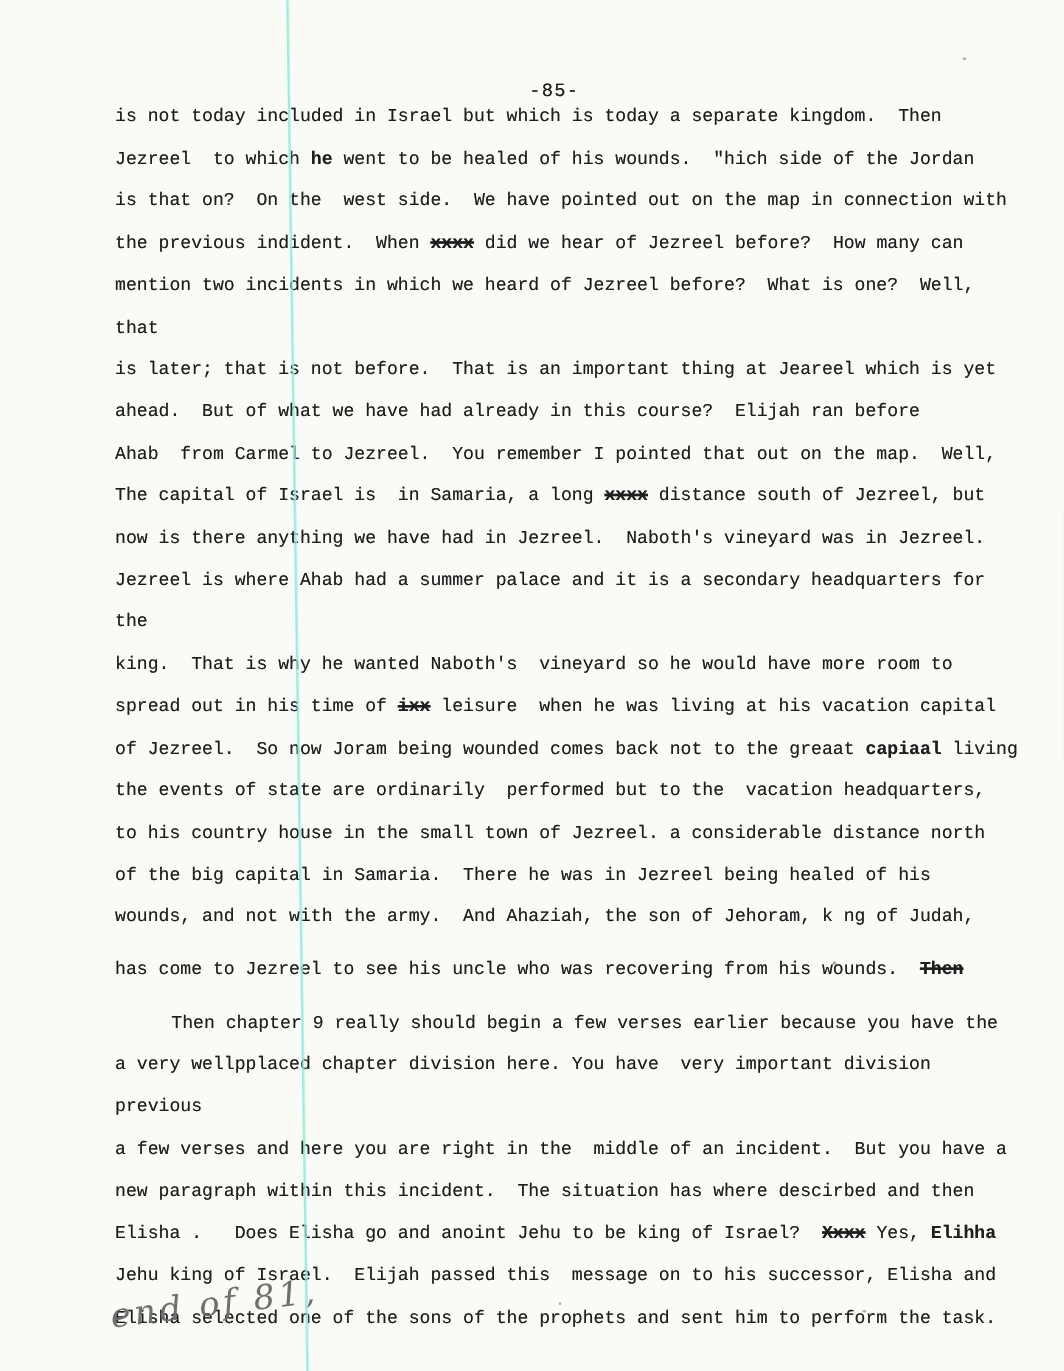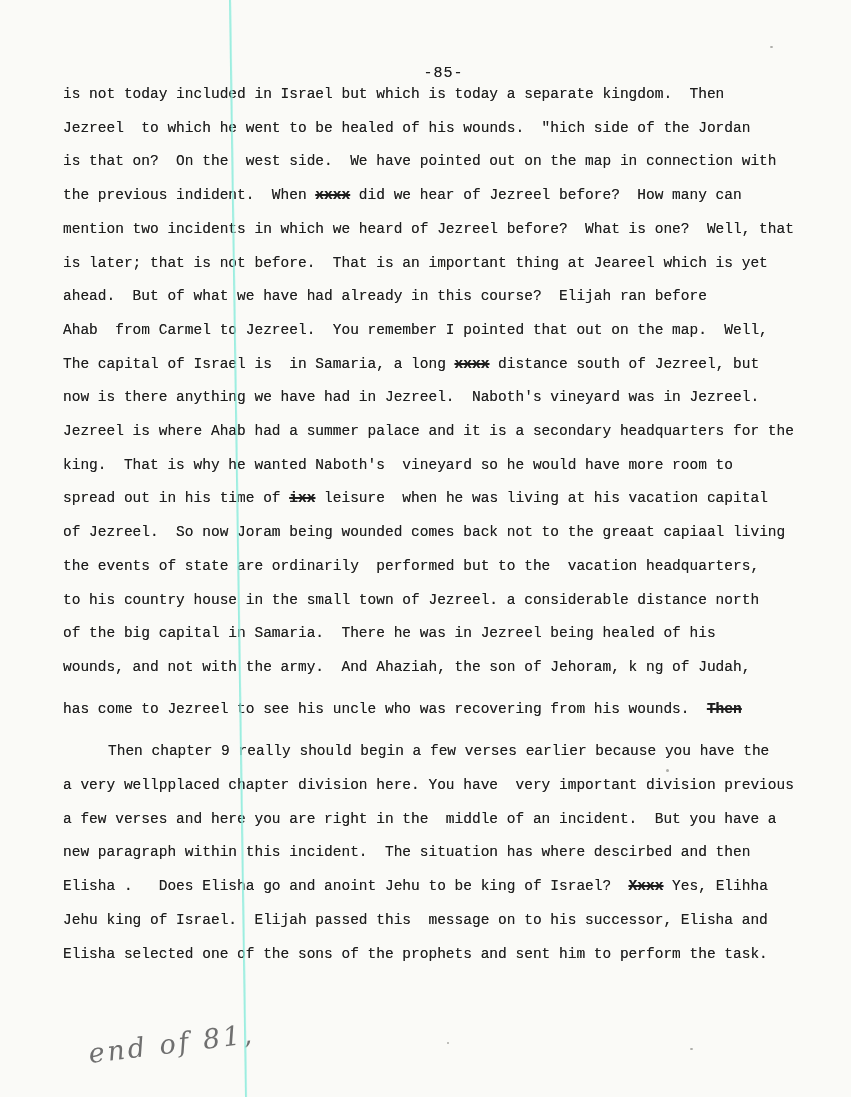--- a/index.html
+++ b/index.html
@@ -37,28 +37,29 @@
     position:absolute;
     top:78px;
     left:63px;
     right:30px;
     font-size:14.5px;
     line-height:33.7px;
   }
   .line{
     white-space:pre-wrap;
     text-shadow:0 0 0.45px rgba(10,10,10,.55);
+    margin-left:29px;
   }
   .line span.strike{
     font-weight:bold;
     text-decoration:line-through;
     text-decoration-thickness:2px;
   }
   .line span.bold{
-    font-weight:normal;
+    font-weight:bold;
   }
   .fold-line-svg{
     position:absolute;
     top:0;left:0;
     pointer-events:none;
   }
   .handwriting{
     position:absolute;
     left:88px;
     top:1028px;

